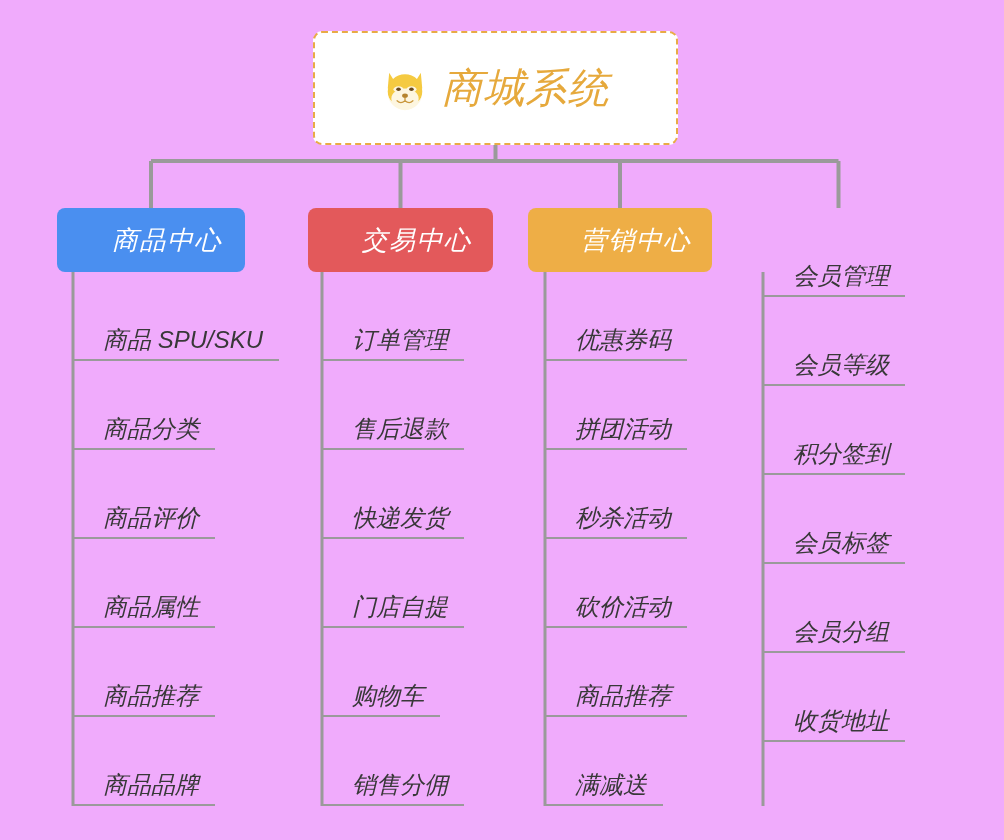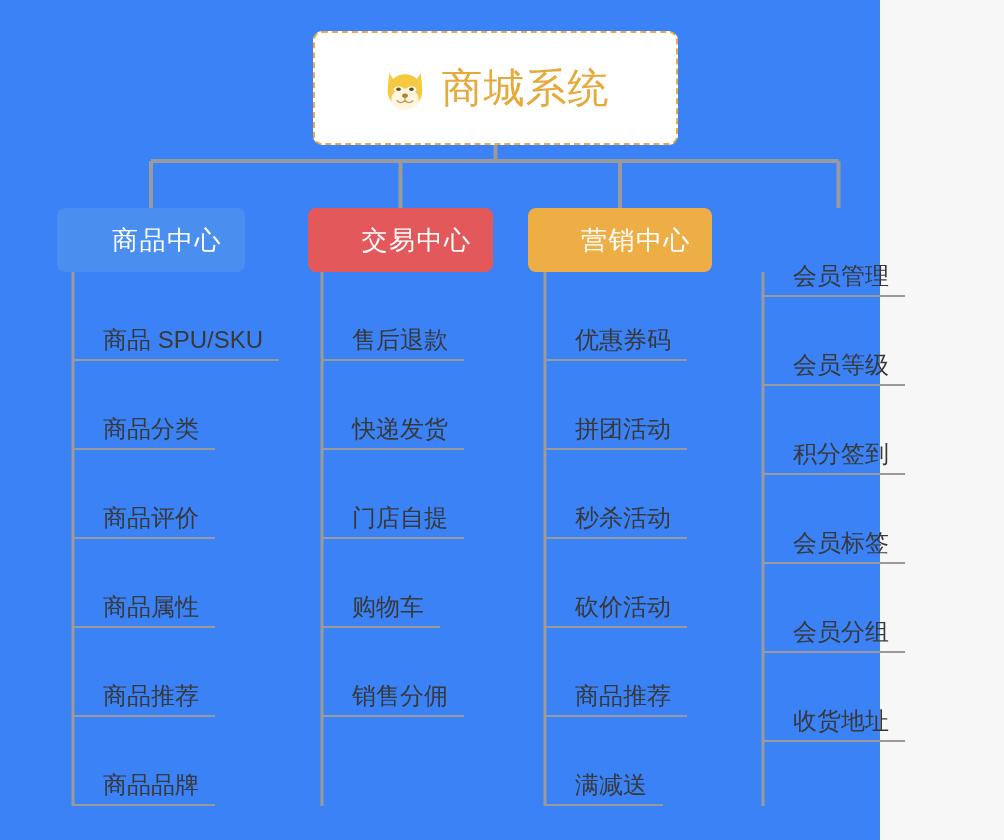--- a/index.html
+++ b/index.html
@@ -9,23 +9,24 @@
     padding: 0;
     width: 1004px;
     height: 840px;
     background: #f7f7f7;
     font-family: "Liberation Sans", "DejaVu Sans", sans-serif;
     overflow: hidden;
   }
 
   #chart-root {
     position: relative;
-    width: 880px;
+    width: 1004px;
     height: 840px;
-    background: #3b82f6;
+    background: #f0abfc;
+    font-style: italic;
   }
 
   
   #connectors {
     position: absolute;
     left: 0;
     top: 0;
     width: 1004px;
     height: 840px;
     pointer-events: none;
@@ -158,20 +159,23 @@
           </li>
           <li class="leaf">
             <span class="leaf-label">商品品牌</span>
           </li>
         </ul>
       </div>
       <div class="column" style="left: 308px; width: 185px;">
         <div class="cat-box" style="background: rgb(227, 89, 91);">交易中心</div>
         <ul class="leaf-list" style="margin-left: 14px;">
           <li class="leaf">
+            <span class="leaf-label">订单管理</span>
+          </li>
+          <li class="leaf">
             <span class="leaf-label">售后退款</span>
           </li>
           <li class="leaf">
             <span class="leaf-label">快递发货</span>
           </li>
           <li class="leaf">
             <span class="leaf-label">门店自提</span>
           </li>
           <li class="leaf">
             <span class="leaf-label">购物车</span>

